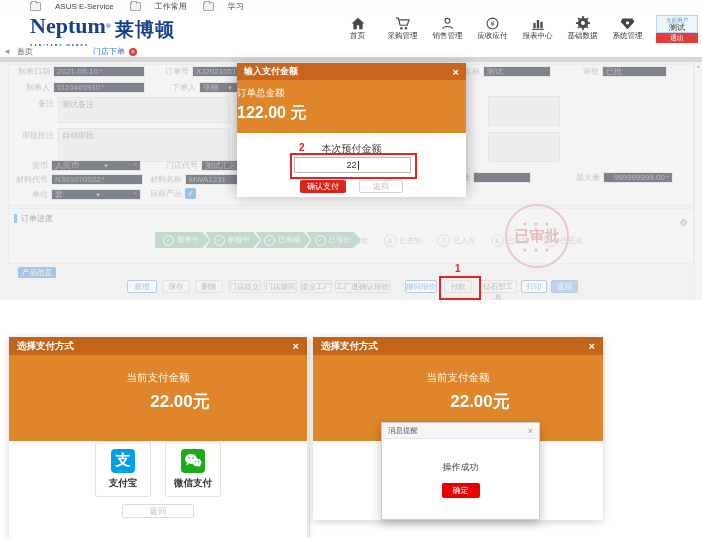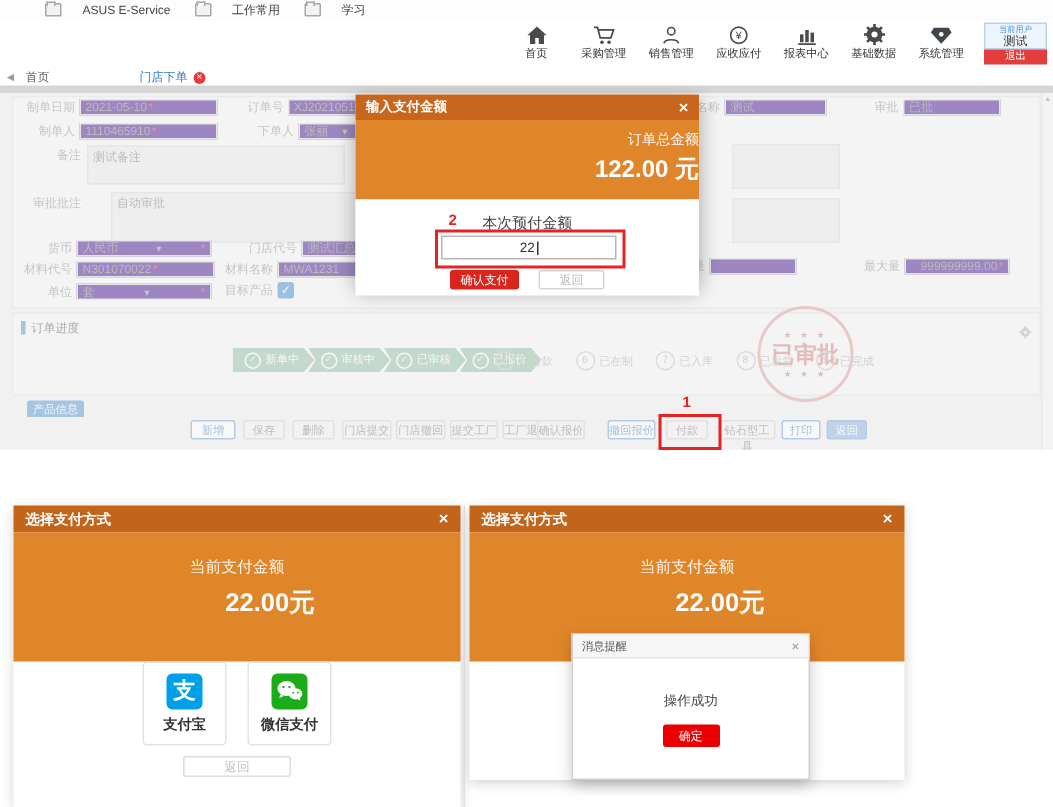--- a/index.html
+++ b/index.html
@@ -34,21 +34,21 @@
   .tb-home{color:#666;margin-right:60px;cursor:pointer;}
   .tb-active{color:#2b7bd4;display:flex;align-items:center;gap:4px;cursor:pointer;}
   .closec{width:8px;height:8px;border-radius:50%;background:#e23c3c;color:#fff;font-size:7px;line-height:8px;text-align:center;cursor:pointer;}
   .tabstrip{position:absolute;top:57px;left:0;right:0;height:5px;background:#d6d6d6;}
   
   .main{position:absolute;top:62px;left:0;right:0;height:238px;background:#f1f1f1;overflow:hidden;}
   .dim{position:absolute;inset:0;opacity:.5;}
   .panel{position:absolute;left:8px;right:8px;top:2px;height:140px;background:#f8f8f8;border:1px solid #e7e7e7;}
   .panel2{position:absolute;left:8px;right:8px;top:146px;height:54px;background:#f8f8f8;border:1px solid #e7e7e7;}
   .fld{position:absolute;display:flex;align-items:center;gap:3px;font-size:8px;color:#999;white-space:nowrap;}
-  .iv{background:#4c1d95;border:1px solid #dcdcdc;height:11px;display:flex;align-items:center;padding:0 3px;color:#888;font-size:8px;box-sizing:border-box;text-align:center;}
+  .iv{background:#0f172a;border:1px solid #dcdcdc;height:11px;display:flex;align-items:center;padding:0 3px;color:#888;font-size:8px;box-sizing:border-box;text-align:center;}
   .sel{justify-content:space-between;}
   .car{color:#9a9a9a;font-size:7px;}
   .ta{background:#ededed;border:1px solid #dcdcdc;position:absolute;font-size:8px;color:#888;padding:1px 3px;box-sizing:border-box;}
   .req:after{content:"*";color:#e03a3a;margin-left:1px;}
   .chk{width:11px;height:11px;background:#4a90d9;border-radius:2px;color:#fff;font-size:8px;line-height:11px;text-align:center;}
   .stamp{position:absolute;left:505px;top:142px;width:60px;height:60px;border:2px solid #dc8f8f;border-radius:50%;
          display:flex;flex-direction:column;align-items:center;justify-content:center;color:#d06a6a;opacity:.8;}
   .stamp .st-stars{font-size:6px;letter-spacing:2px;}
   .stamp .st-txt{font-size:15px;font-weight:bold;}
   
@@ -75,21 +75,21 @@
   .ann-num{position:absolute;color:#e62222;font-size:10px;font-weight:bold;}
   
   .sbar{position:absolute;right:0;top:0;width:7px;height:238px;background:#f5f5f5;border-left:1px solid #e4e4e4;
         font-size:5px;color:#999;text-align:center;line-height:8px;}
   
   .modal{position:absolute;left:237px;top:63px;width:229px;height:127px;background:#fff;
          box-shadow:0 4px 14px rgba(0,0,0,.35);z-index:5;}
   .m-head{height:17px;background:#c7661c;color:#fff;display:flex;align-items:center;justify-content:space-between;
           padding:0 7px;font-size:9px;font-weight:bold;}
   .m-x{cursor:pointer;font-size:11px;font-weight:bold;}
-  .m-orange{height:46px;background:#e0862a;color:#fff;text-align:right;padding-top:7px;box-sizing:content-box;}
+  .m-orange{height:46px;background:#e0862a;color:#fff;text-align:left;padding-top:7px;box-sizing:content-box;}
   .m-total-lb{font-size:9.5px;opacity:.95;}
   .m-total{font-size:16px;font-weight:bold;margin-top:3px;}
   .m-body{position:relative;height:64px;background:#fff;}
   .m-inlabel{position:absolute;left:0;right:0;top:9px;text-align:center;font-size:10px;color:#444;}
   .m-input{position:absolute;left:57px;top:24px;width:115px;height:14px;border:1px solid #b5b5b5;background:#fff;
            display:flex;align-items:center;justify-content:center;font-size:9px;color:#333;}
   .caret{display:inline-block;width:1px;height:9px;background:#333;margin-left:1px;}
   .m-btns{position:absolute;left:0;right:0;top:47px;display:flex;justify-content:center;gap:13px;}
   .m-confirm{width:46px;height:13px;background:#d9251c;color:#fff;font-size:8px;line-height:13px;text-align:center;border-radius:2px;cursor:pointer;}
   .m-back{width:44px;height:13px;background:#fff;border:1px solid #d5d5d5;color:#bbb;font-size:8px;line-height:11px;text-align:center;border-radius:2px;box-sizing:border-box;cursor:pointer;}
@@ -134,20 +134,27 @@
       <span class="folder"></span>
       <span>工作常用</span>
     </span>
     <span class="bm">
       <span class="folder"></span>
       <span>学习</span>
     </span>
   </div>
 
   <div class="appheader">
+    <div class="logo">
+      <div class="logo-en">
+        <span>Neptum</span><span class="reg">®</span>
+        <div class="tagline">SANITARY WARES</div>
+      </div>
+      <div class="logo-cn">莱博顿</div>
+    </div>
     <div class="nav">
       <div class="nav-item">
         <span class="nico">
             <svg width="14" height="13" viewBox="0 0 24 22">
               <path d="M12 1 1 11h3v10h6v-7h4v7h6V11h3z" fill="#4a4a4a"></path>
             </svg>
           </span>
         <span class="nlbl">首页</span>
       </div>
       <div class="nav-item">
@@ -266,21 +273,21 @@
       </div>
 
       <div class="fld" style="left:38px;top:36px">
         <span class="lb">备注</span>
       </div>
       <div class="ta" style="left:58px;top:35px;width:172px;height:26px">测试备注</div>
       <div class="ta" style="left:488px;top:34px;width:72px;height:30px"></div>
       <div class="fld" style="left:22px;top:68px">
         <span class="lb">审批批注</span>
       </div>
-      <div class="ta" style="left:74px;top:66px;width:172px;height:34px">自动审批</div>
+      <div class="ta" style="left:58px;top:66px;width:172px;height:34px">自动审批</div>
       <div class="ta" style="left:488px;top:70px;width:72px;height:30px"></div>
 
       <div class="fld" style="left:32px;top:98px">
         <span class="lb">货币</span>
         <span class="iv sel req" style="width:90px">
           <span>人民币</span>
           <span class="car">▾</span>
         </span>
       </div>
       <div class="fld" style="left:166px;top:98px">

